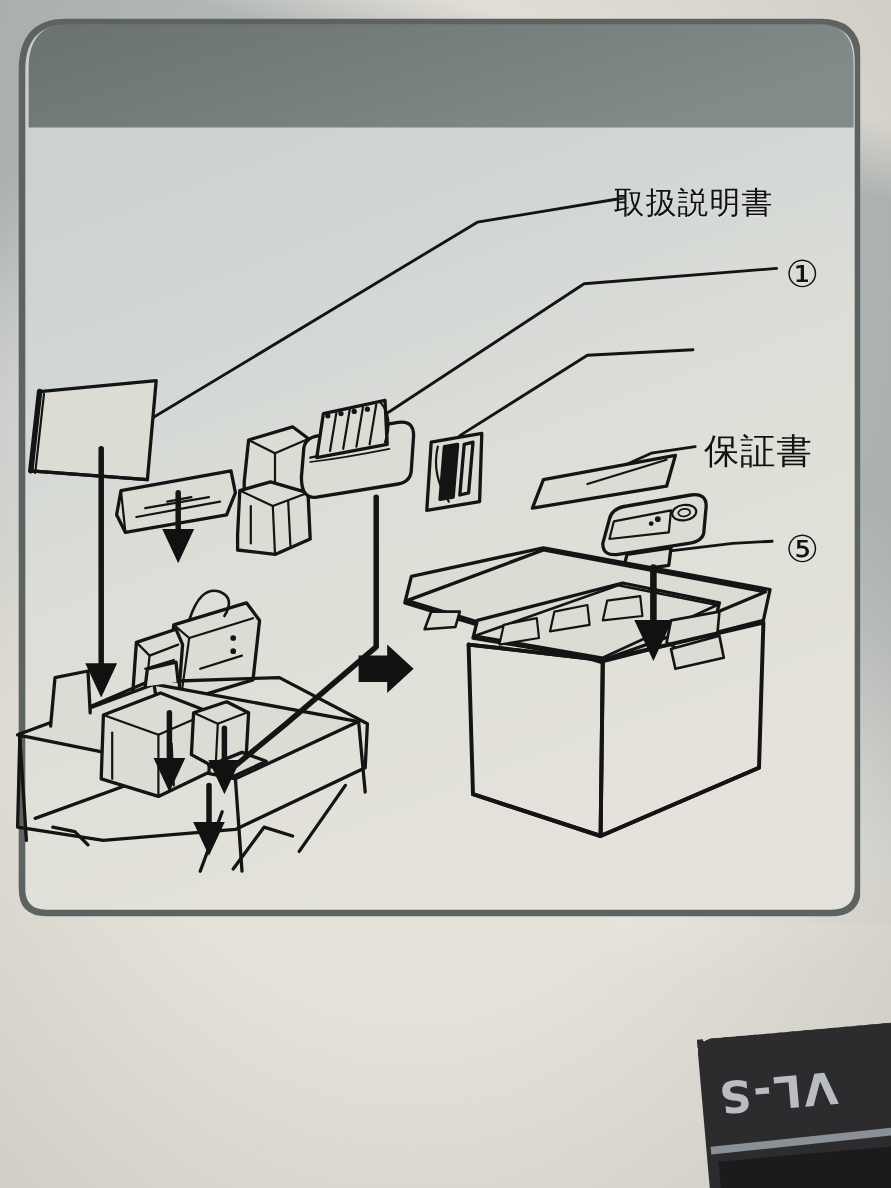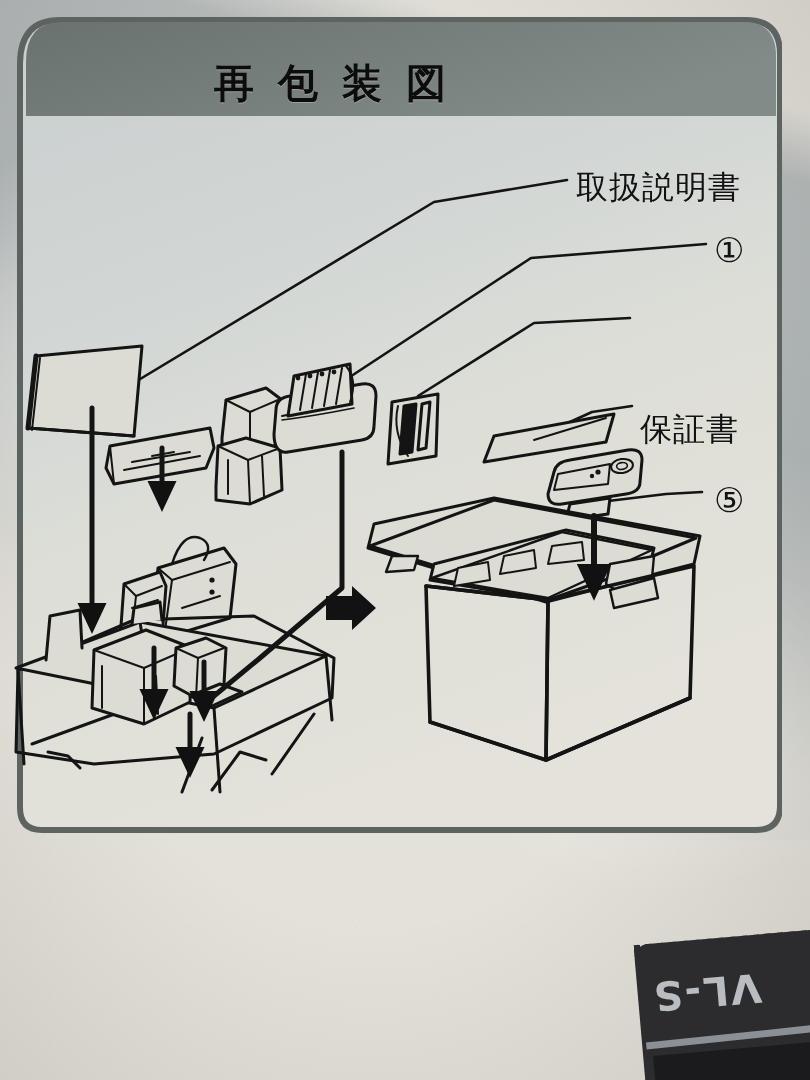--- a/index.html
+++ b/index.html
@@ -39,24 +39,24 @@
     background:radial-gradient(ellipse at 46% 46%, rgba(0,0,0,0) 52%, rgba(40,40,40,.12) 100%);}
 
   
   #panel{position:absolute;left:14px;top:8px;width:768px;height:826px;}
   #panel svg{position:absolute;inset:0;}
 
   
   .lbl{position:absolute;color:#121212;white-space:nowrap;
        font-family:"DejaVu Sans","Liberation Sans",sans-serif;
        text-shadow:0 1px 0 rgba(255,255,255,.25);}
-  #lbl-manual{left:562px;top:158px;font-size:32px;letter-spacing:1px;}
+  #lbl-manual{left:544px;top:158px;font-size:28px;letter-spacing:1px;}
   #lbl-one{left:700px;top:222px;font-size:34px;}
   #lbl-two34{left:624px;top:300px;font-size:34px;letter-spacing:-1px;}
-  #lbl-warranty{left:626px;top:381px;font-size:32px;letter-spacing:1px;margin-top:19px;}
+  #lbl-warranty{left:626px;top:381px;font-size:32px;letter-spacing:1px;}
   #lbl-five{left:700px;top:472px;font-size:34px;}
   #title{position:absolute;left:200px;top:48px;font-size:40px;font-weight:700;
     color:#0c0c0c;letter-spacing:24px;
     font-family:"DejaVu Sans","Liberation Sans",sans-serif;}
 
   
   #product-box{position:absolute;left:640px;top:935px;width:230px;height:160px;
     transform:rotate(-5deg);}
   #product-box .shell{position:absolute;inset:0;background:#2c2c2e;
     border-radius:14px 0 0 0;}
@@ -286,21 +286,20 @@
 
         <path d="M372,564 L378,548 L404,548 L400,562 Z" fill="#dcdcd4" stroke-width="2.4"></path>
       </g>
 
       <g stroke-width="6" marker-end="url(#ah)">
         <path d="M580,508 L580,576"></path>
       </g>
     </g>
   </svg>
 
-  <div id="title" class="lbl">再包装図</div>
   <div id="lbl-manual" class="lbl">取扱説明書</div>
   <div id="lbl-one" class="lbl">①</div>
   <div id="lbl-warranty" class="lbl">保証書</div>
   <div id="lbl-five" class="lbl">⑤</div>
 </div>
 
 <div id="product-box">
   <div class="shell"></div>
   <div class="serration"></div>
   <div id="product-text">VL-S</div>

